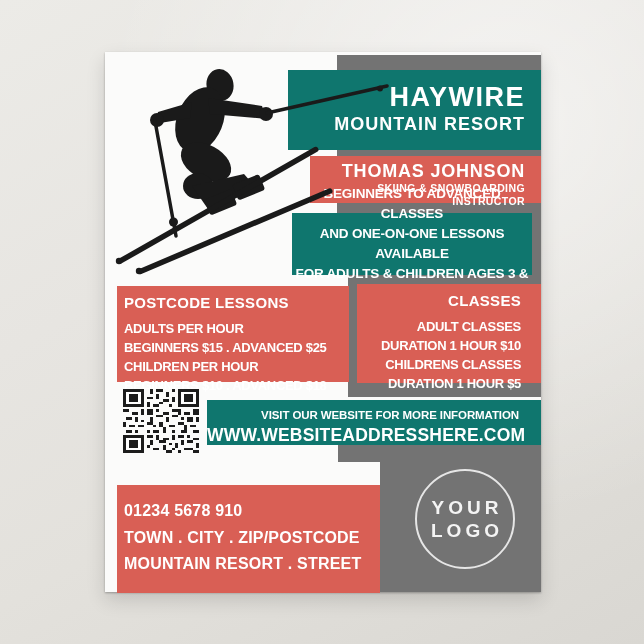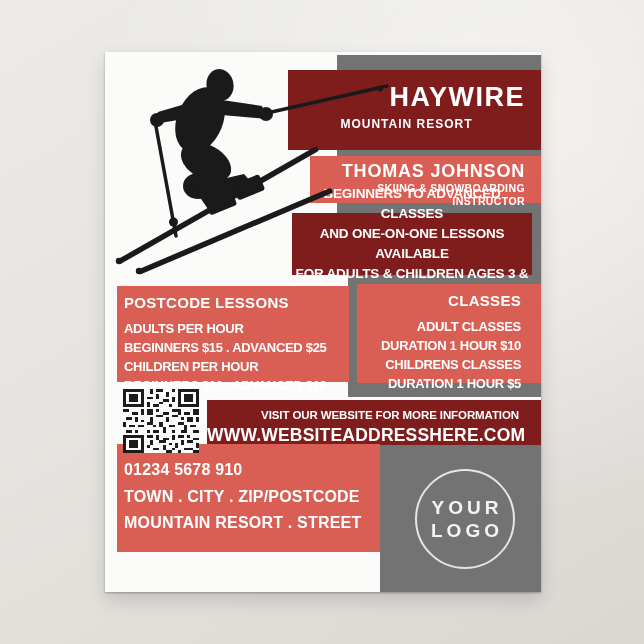--- a/index.html
+++ b/index.html
@@ -16,27 +16,27 @@
     background:radial-gradient(circle at 78% 18%, rgba(255,255,255,.55), rgba(255,255,255,0) 55%);
     pointer-events:none;
   }
   .card{
     position:absolute;left:105px;top:52px;width:436px;height:540px;
     background:#fbfbfa;
     box-shadow:0 1px 2px rgba(0,0,0,.28), 0 8px 18px rgba(0,0,0,.14);
   }
   .blk{position:absolute;box-sizing:border-box;color:#fff;font-weight:bold;}
   .blue{background:#737373;}
-  .orange{background:#7f1d1d;}
+  .orange{background:#0f766e;}
   .red{background:#d95f55;}
 
   
   .hdr{text-align:right;padding:12px 16px 0 0;}
   .hdr .t1{font-size:27px;line-height:31px;letter-spacing:1.5px;}
-  .hdr .t2{font-size:12px;line-height:22px;letter-spacing:1px;text-align:center;}
+  .hdr .t2{font-size:18px;line-height:22px;letter-spacing:1px;}
 
   .instr{text-align:right;padding:5px 16px 0 0;}
   .instr .t1{font-size:18px;line-height:21px;letter-spacing:.8px;}
   .instr .t2{font-size:10.5px;line-height:13px;letter-spacing:.4px;}
 
   .intro{display:flex;flex-direction:column;justify-content:center;text-align:center;}
   .intro div{font-size:13.5px;line-height:20px;letter-spacing:-0.2px;}
 
   .price .ttl{font-size:15px;line-height:18px;margin-bottom:7px;letter-spacing:.3px;}
   .price div.ln{font-size:13px;line-height:19px;letter-spacing:-0.3px;}
@@ -109,21 +109,21 @@
       <div class="ln">DURATION 1 HOUR $10</div>
       <div class="ln">CHILDRENS CLASSES</div>
       <div class="ln">DURATION 1 HOUR $5</div>
     </div>
 
     <div class="blk orange web" style="left:102px;top:348px;width:334px;height:45px;">
       <div class="t1">VISIT OUR WEBSITE FOR MORE INFORMATION</div>
       <div class="t2">WWW.WEBSITEADDRESSHERE.COM</div>
     </div>
 
-    <div class="blk red contact" style="left:12px;top:392px;width:263px;height:108px;">
+    <div class="blk red contact" style="left:12px;top:433px;width:263px;height:108px;">
       <div>01234 5678 910</div>
       <div>TOWN . CITY . ZIP/POSTCODE</div>
       <div>MOUNTAIN RESORT . STREET</div>
     </div>
 
     <svg class="qr" viewBox="0 0 25 25" preserveAspectRatio="none" shape-rendering="crispEdges">
       <rect x="0" y="0" width="25" height="25" fill="#fbfbfa"></rect>
       <g fill="#1c1c1c">
         <rect x="0" y="0" width="7" height="7"></rect>
           <rect x="18" y="0" width="7" height="7"></rect>

